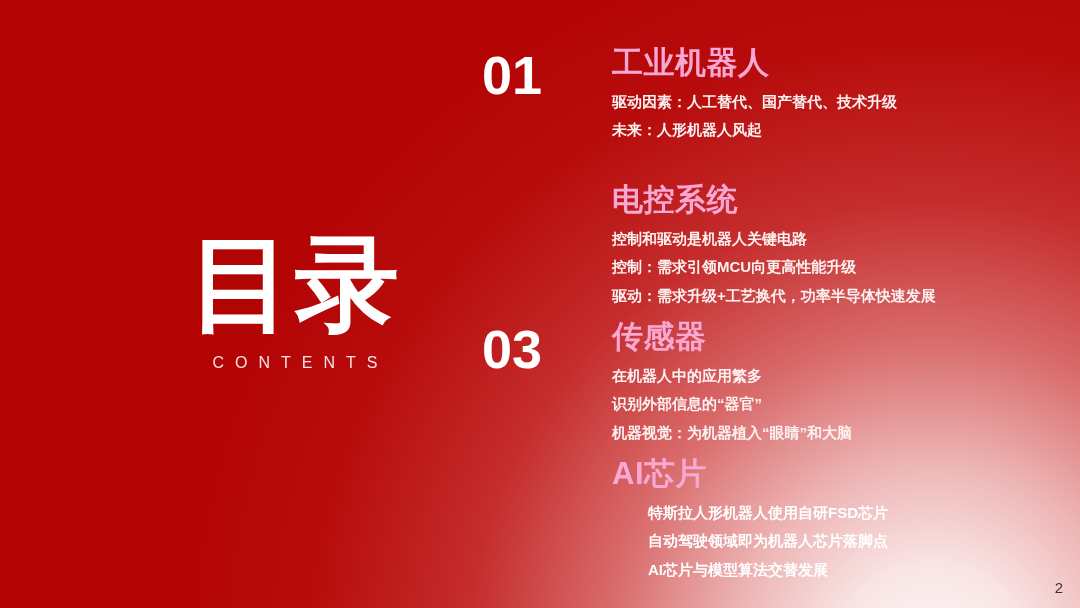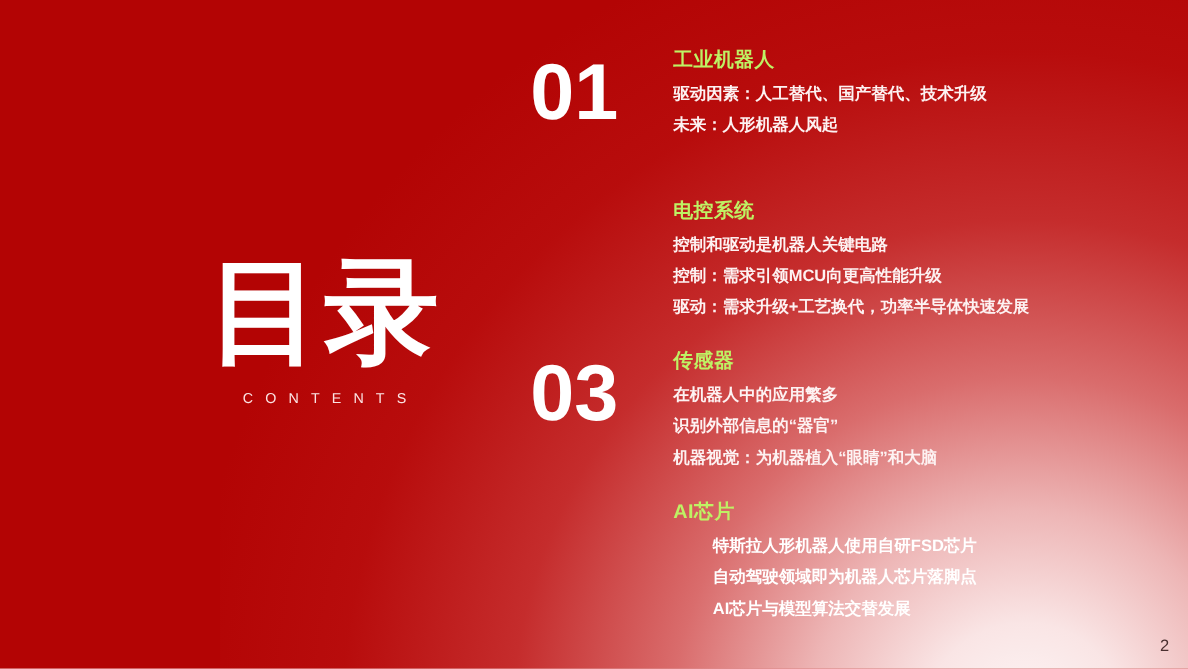--- a/index.html
+++ b/index.html
@@ -49,21 +49,21 @@
     font-size: 104px;
     line-height: 1.08;
     font-weight: 700;
     color: #ffffff;
     letter-spacing: 2px;
     white-space: nowrap;
     text-align: center;
   }
   .title-en {
     margin-top: 14px;
-    font-size: 13px;
+    font-size: 16px;
     font-weight: 400;
     color: #fbe3e3;
     letter-spacing: 11px;
     padding-left: 11px;
     white-space: nowrap;
   }
 
   
   #list {
     position: absolute;
@@ -73,36 +73,36 @@
   }
   .entry {
     position: relative;
     height: 137px;
   }
   .num {
     position: absolute;
     left: 0;
     top: 4px;
     width: 96px;
-    font-size: 72px;
+    font-size: 54px;
     font-weight: 700;
     color: #ffffff;
     letter-spacing: 0px;
     line-height: 1;
   }
   .entry-body {
     position: absolute;
     left: 130px;
     top: 0;
     right: 10px;
   }
   .entry-title {
-    font-size: 18px;
+    font-size: 31px;
     font-weight: 700;
-    color: #bef264;
+    color: #f9a8d4;
     line-height: 1.22;
     letter-spacing: 0.5px;
     white-space: nowrap;
   }
   .entry-lines {
     margin-top: 6px;
   }
   .entry-line {
     font-size: 15px;
     font-weight: 700;

